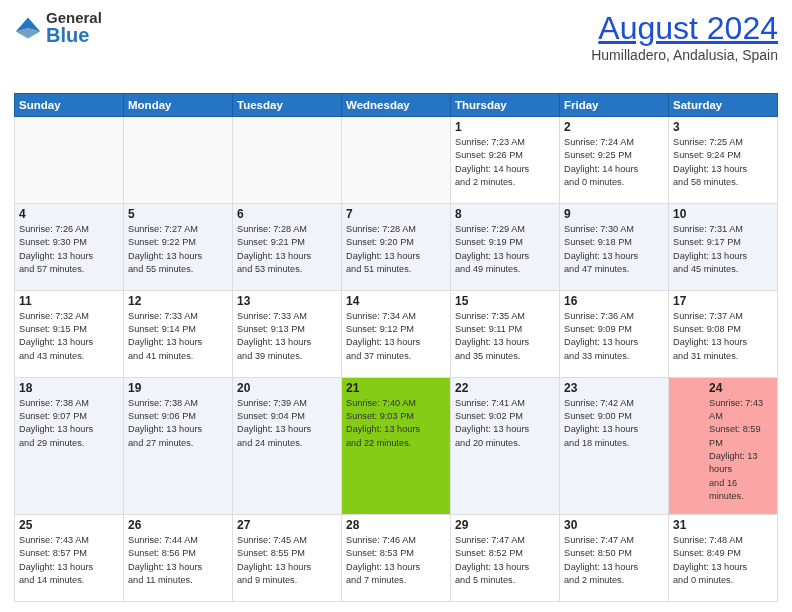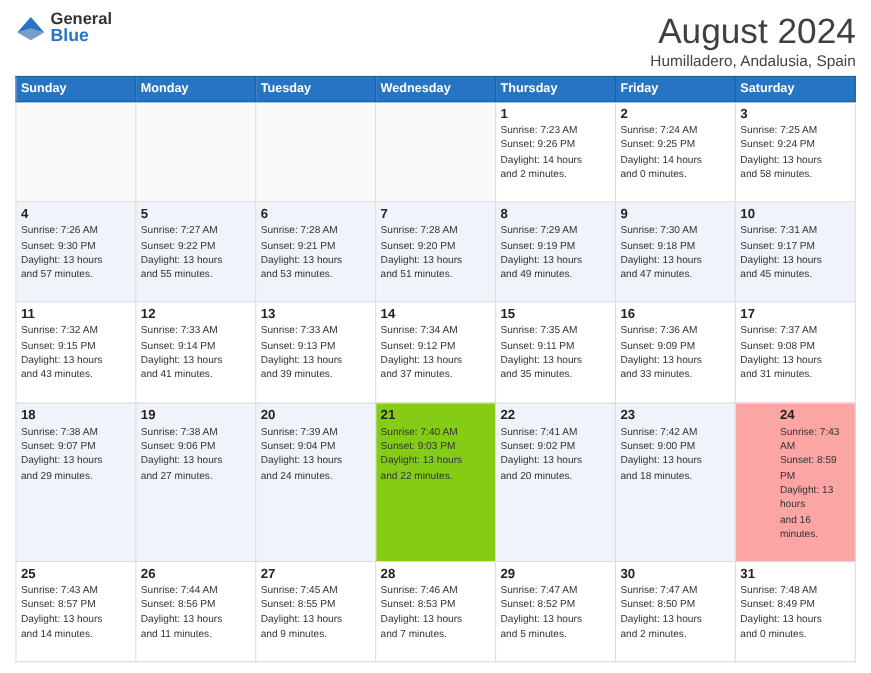--- a/index.html
+++ b/index.html
@@ -9,20 +9,21 @@
       width: 792px;
       height: 612px;
       overflow: hidden;
     }
     .page {
       width: 792px;
       height: 612px;
       padding: 10px 14px 10px 14px;
       display: flex;
       flex-direction: column;
+      gap: 24px;
     }
     .header {
       display: flex;
       justify-content: space-between;
       align-items: flex-start;
       margin-bottom: 6px;
     }
     .logo {
       display: flex;
       align-items: center;
@@ -32,35 +33,36 @@
       display: flex;
       flex-direction: column;
       line-height: 1;
     }
     .logo-general {
       font-size: 15px;
       font-weight: bold;
       color: #333;
     }
     .logo-blue {
-      font-size: 16px;
+      font-size: 20px;
       font-weight: bold;
       color: #2575c4;
     }
     .logo-icon {
       width: 28px;
       height: 28px;
     }
     .title-block {
       text-align: right;
     }
     .title-block h1 {
       font-size: 32px;
       font-weight: normal;
-      color: #404040;
+      color: #1d4ed8;
+      text-decoration: underline;
     }
     .title-block h2 {
       font-size: 14px;
       font-weight: normal;
       color: #444;
       text-align: right;
     }
     .calendar {
       flex: 1;
       border: 1px solid #ccc;

